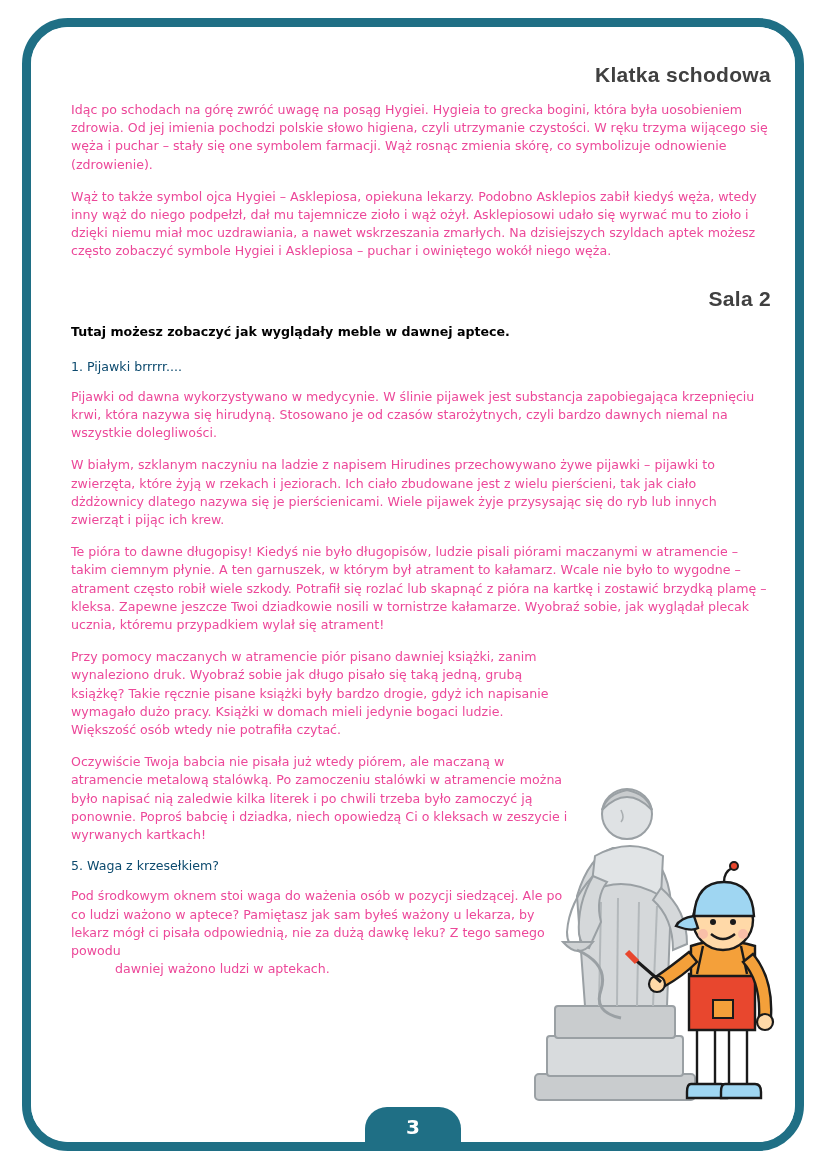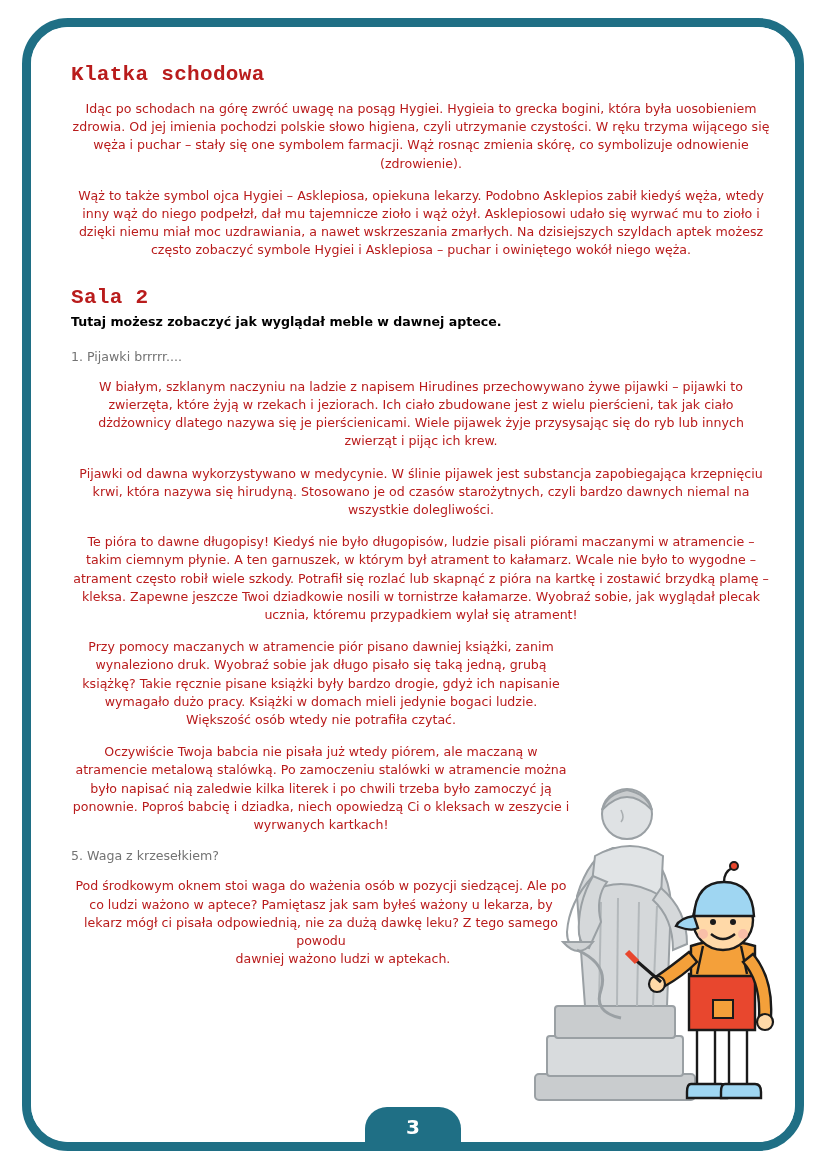--- a/index.html
+++ b/index.html
@@ -45,44 +45,44 @@
 
   .content {
     position: absolute;
     left: 40px;
     top: 36px;
     width: 700px;
     height: 1060px;
   }
 
   h1.section-title {
-    font-family: Liberation Mono, monospace;
-    color: #b91c1c;
+    font-family: Liberation Sans, sans-serif;
+    color: #404040;
     font-size: 21px;
     font-weight: bold;
-    text-align: left;
+    text-align: right;
     margin: 0 0 14px 0;
     letter-spacing: 0.3px;
   }
   h1.section-title.second {
     margin-top: 26px;
-    margin-bottom: 4px;
+    margin-bottom: 12px;
   }
 
   p.body {
     font-size: 12.6px;
     line-height: 18.2px;
-    color: #b91c1c;
+    color: #ec4899;
     margin: 0 0 14px 0;
-    text-align: center;
+    text-align: left;
   }
 
   h2.subhead {
     font-size: 12.6px;
-    color: #737373;
+    color: #0c4a6e;
     font-weight: normal;
     margin: 0 0 14px 0;
   }
 
   .indent-left {
     margin-left: 2px;
   }
 
   .lead {
     font-weight: bold;
@@ -141,25 +141,25 @@
 
     <div class="content">
 
       <h1 class="section-title">Klatka schodowa</h1>
 
       <p class="body">Idąc po schodach na górę zwróć uwagę na posąg Hygiei. Hygieia to grecka  bogini, która była uosobieniem zdrowia. Od jej imienia pochodzi polskie słowo higiena, czyli utrzymanie czystości. W ręku trzyma wijącego się węża i puchar – stały się one symbolem farmacji. Wąż rosnąc zmienia skórę, co symbolizuje odnowienie (zdrowienie).</p>
       <p class="body">Wąż to także symbol ojca Hygiei – Asklepiosa, opiekuna lekarzy. Podobno Asklepios zabił kiedyś węża, wtedy inny wąż do niego podpełzł, dał mu tajemnicze zioło i wąż ożył. Asklepiosowi udało się wyrwać mu to zioło i dzięki niemu miał moc uzdrawiania, a nawet wskrzeszania zmarłych. Na dzisiejszych szyldach aptek możesz często zobaczyć symbole Hygiei i Asklepiosa – puchar i owiniętego wokół niego węża.</p>
 
       <h1 class="section-title second">Sala 2</h1>
 
-      <p class="lead indent-left">Tutaj możesz zobaczyć jak wyglądał meble w dawnej aptece.</p>
+      <p class="lead indent-left">Tutaj możesz zobaczyć jak wyglądały meble w dawnej aptece.</p>
 
       <h2 class="subhead">1. Pijawki brrrrr....</h2>
+      <p class="body">Pijawki od dawna wykorzystywano w medycynie. W ślinie pijawek jest substancja zapobiegająca krzepnięciu krwi, która nazywa się hirudyną. Stosowano je od czasów starożytnych, czyli bardzo dawnych niemal na wszystkie dolegliwości.</p>
       <p class="body">W białym, szklanym naczyniu na ladzie z napisem Hirudines przechowywano żywe pijawki – pijawki to zwierzęta, które żyją w rzekach i jeziorach. Ich ciało zbudowane jest z wielu pierścieni, tak jak ciało dżdżownicy dlatego nazywa się je pierścienicami. Wiele pijawek żyje przysysając się do ryb lub innych zwierząt i pijąc ich krew.</p>
-      <p class="body">Pijawki od dawna wykorzystywano w medycynie. W ślinie pijawek jest substancja zapobiegająca krzepnięciu krwi, która nazywa się hirudyną. Stosowano je od czasów starożytnych, czyli bardzo dawnych niemal na wszystkie dolegliwości.</p>
 
       <p class="body">Te pióra to dawne długopisy! Kiedyś nie było długopisów, ludzie pisali piórami maczanymi w atramencie – takim ciemnym płynie. A ten garnuszek, w którym był atrament to kałamarz. Wcale nie było to wygodne – atrament często robił wiele szkody. Potrafił się rozlać lub skapnąć z pióra na kartkę i zostawić brzydką plamę – kleksa. Zapewne jeszcze Twoi dziadkowie nosili w tornistrze kałamarze. Wyobraź sobie, jak wyglądał plecak ucznia, któremu przypadkiem wylał się atrament!</p>
       <p class="body narrow">Przy pomocy maczanych w atramencie piór pisano dawniej książki, zanim wynaleziono druk. Wyobraź sobie jak długo pisało się taką jedną, grubą książkę? Takie ręcznie pisane książki były bardzo drogie, gdyż ich napisanie wymagało dużo pracy. Książki w domach mieli jedynie bogaci ludzie. Większość osób wtedy nie potrafiła czytać.</p>
       <p class="body narrow">Oczywiście Twoja babcia nie pisała już wtedy piórem, ale maczaną w atramencie metalową stalówką. Po zamoczeniu stalówki w atramencie można było napisać nią zaledwie kilka literek i po chwili trzeba było zamoczyć ją ponownie. Poproś babcię i dziadka, niech opowiedzą Ci o kleksach w zeszycie i wyrwanych kartkach!</p>
 
       <h2 class="subhead">5. Waga z krzesełkiem?</h2>
       <p class="body narrow">
         <span>Pod środkowym oknem stoi waga do ważenia osób w pozycji siedzącej. Ale po co ludzi ważono w aptece? Pamiętasz jak sam byłeś ważony u lekarza, by lekarz mógł ci pisała odpowiednią, nie za dużą dawkę leku? Z tego samego powodu</span>
         <span class="tail-indent">dawniej ważono ludzi w aptekach.</span>
       </p>

